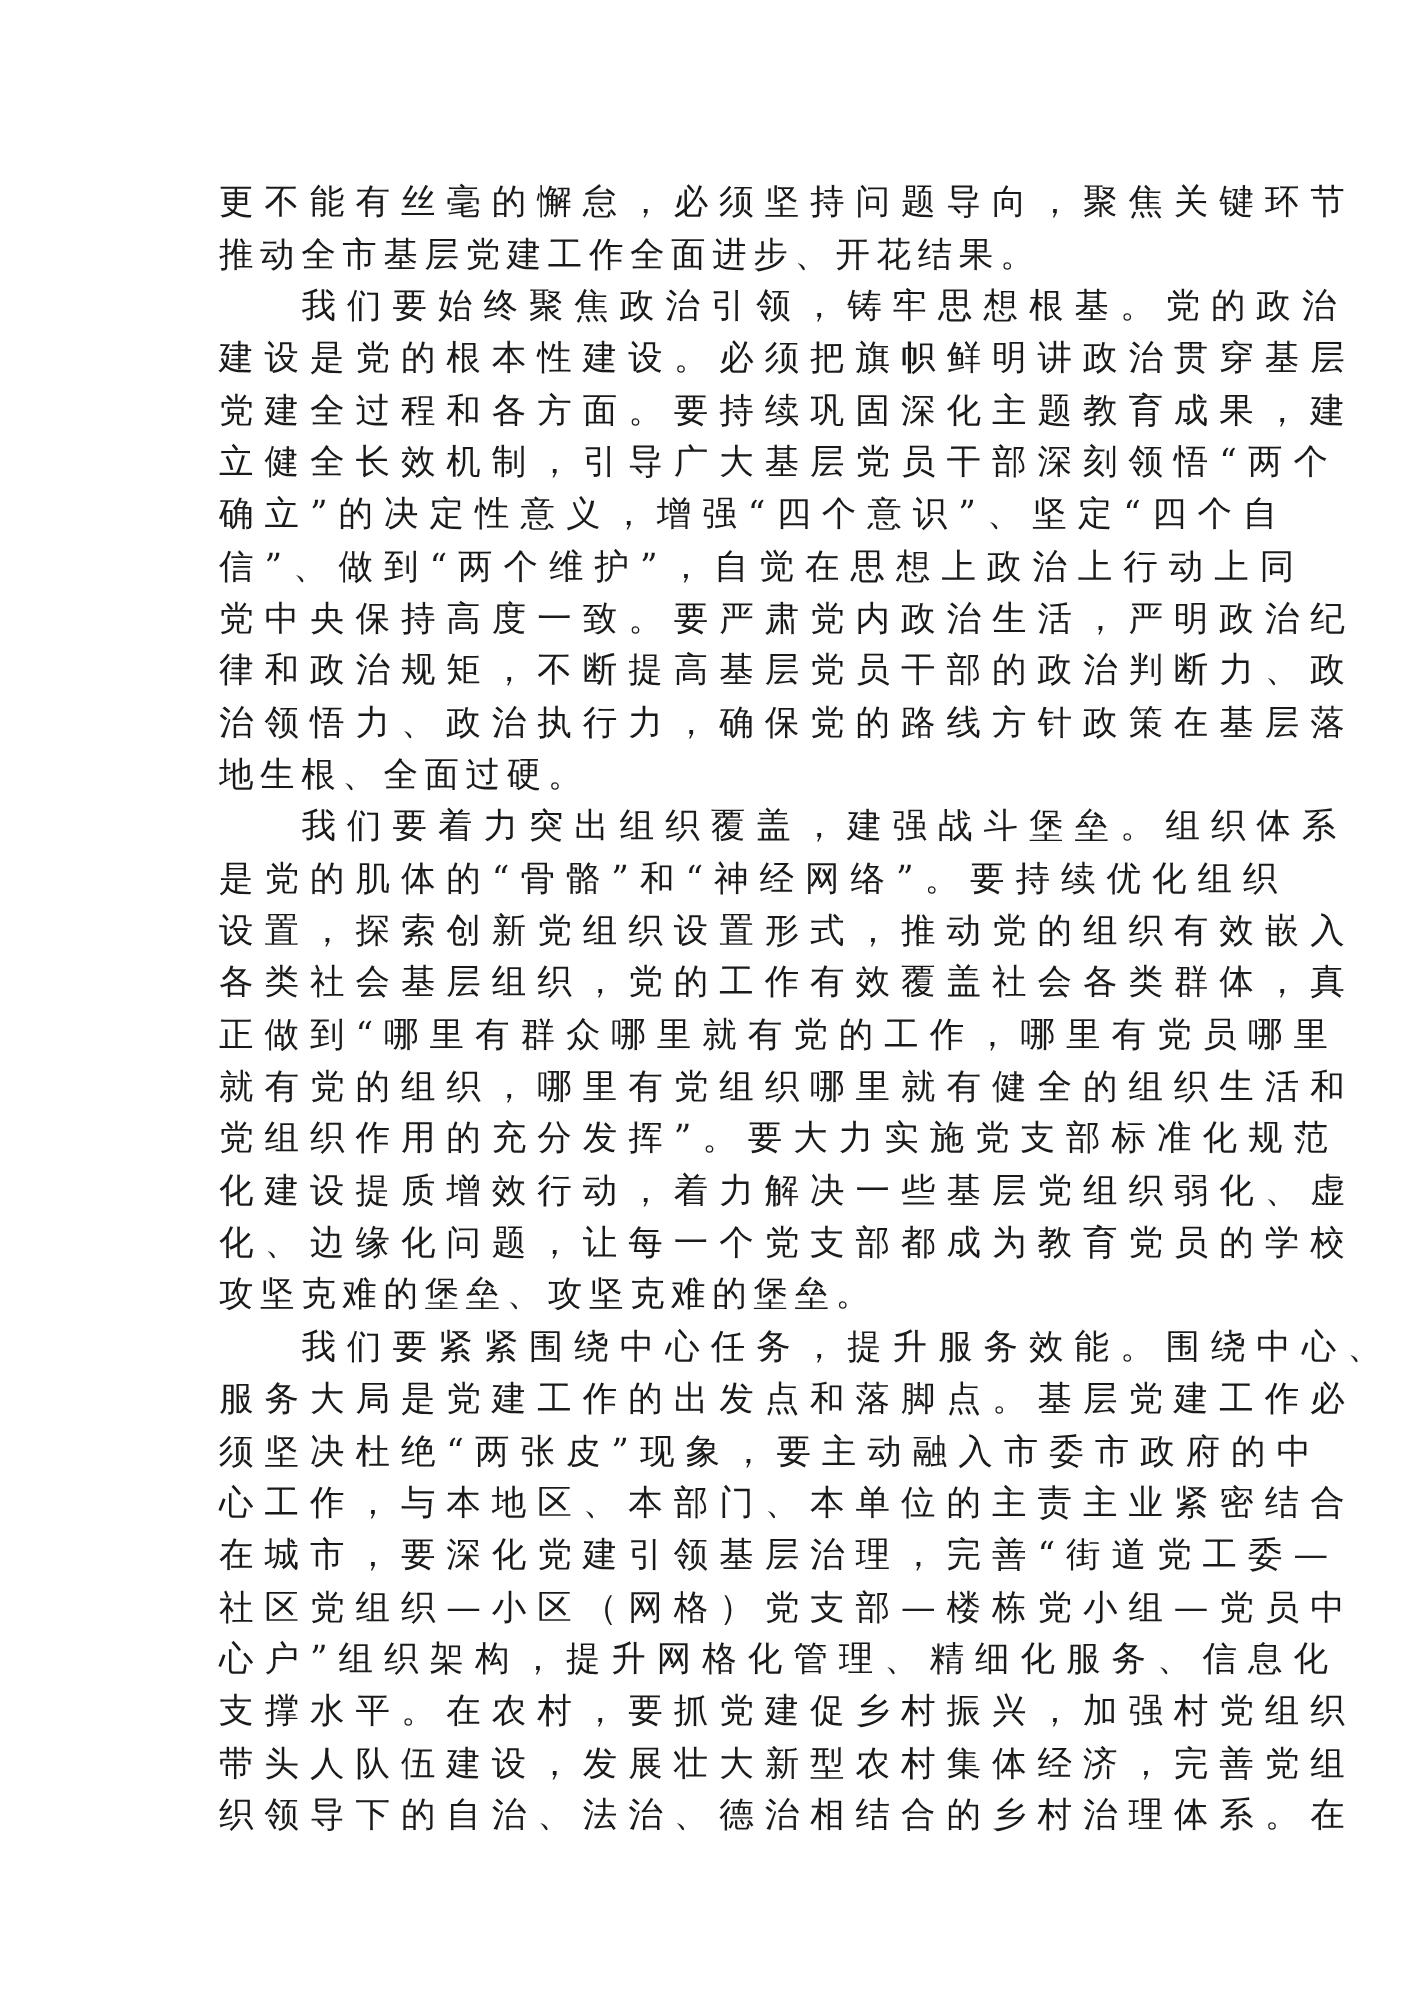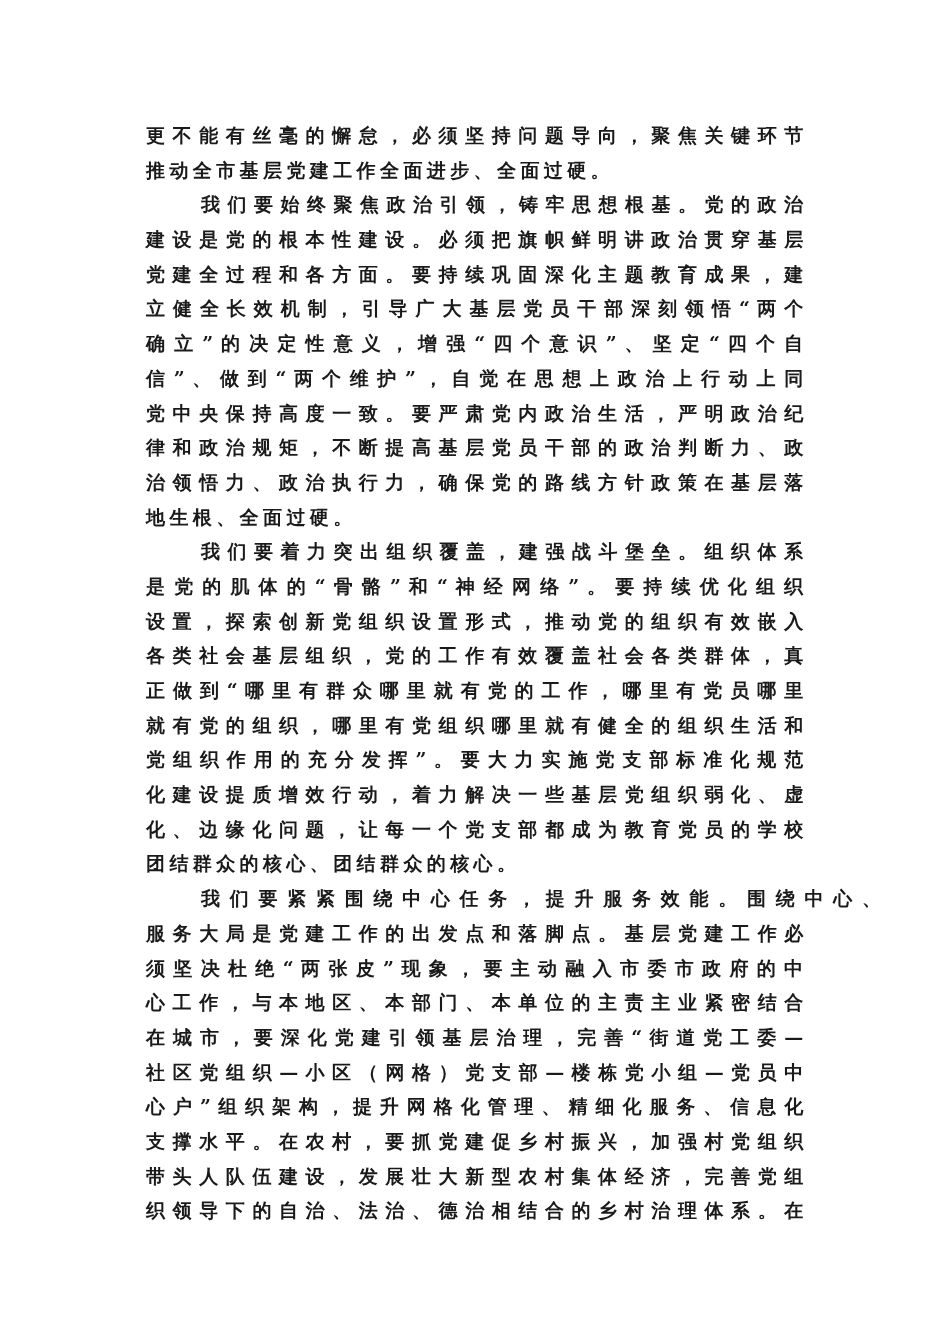--- a/index.html
+++ b/index.html
@@ -18,48 +18,47 @@
     .page {
       position: absolute;
       left: 146px;
       top: 118px;
       width: 657px;
     }
     .line {
       display: block;
       height: 34.7px;
       line-height: 34.7px;
-      font-size: 19px;
+      font-size: 23px;
       white-space: nowrap;
       overflow: visible;
       text-align: justify;
       text-align-last: justify;
       letter-spacing: 0;
-      font-weight: bold;
     }
     .line.last {
       text-align: left;
       text-align-last: left;
       letter-spacing: 4.4px;
     }
     .line.first {
       padding-left: 55px;
     }
     .line.overflow {
       width: 680px;
     }
   </style>
 </head>
 <body>
 
 <div class="page">
 
   <div>
     <span class="line" style="word-spacing: 0px;"><span>更</span> <span>不</span> <span>能</span> <span>有</span> <span>丝</span> <span>毫</span> <span>的</span> <span>懈</span> <span>怠</span> <span>，</span> <span>必</span> <span>须</span> <span>坚</span> <span>持</span> <span>问</span> <span>题</span> <span>导</span> <span>向</span> <span>，</span> <span>聚</span> <span>焦</span> <span>关</span> <span>键</span> <span>环</span> <span>节</span></span>
-    <span class="line last">推动全市基层党建工作全面进步、全面过硬。</span>
+    <span class="line last">推动全市基层党建工作全面进步、开花结果。</span>
   </div>
 
   <div>
     <span class="line first" style="word-spacing: 0px;"><span>我</span> <span>们</span> <span>要</span> <span>始</span> <span>终</span> <span>聚</span> <span>焦</span> <span>政</span> <span>治</span> <span>引</span> <span>领</span> <span>，</span> <span>铸</span> <span>牢</span> <span>思</span> <span>想</span> <span>根</span> <span>基</span> <span>。</span> <span> </span> <span>党</span> <span>的</span> <span>政</span> <span>治</span></span>
     <span class="line" style="word-spacing: 0px;"><span>建</span> <span>设</span> <span>是</span> <span>党</span> <span>的</span> <span>根</span> <span>本</span> <span>性</span> <span>建</span> <span>设</span> <span>。</span> <span>必</span> <span>须</span> <span>把</span> <span>旗</span> <span>帜</span> <span>鲜</span> <span>明</span> <span>讲</span> <span>政</span> <span>治</span> <span>贯</span> <span>穿</span> <span>基</span> <span>层</span></span>
     <span class="line" style="word-spacing: 0px;"><span>党</span> <span>建</span> <span>全</span> <span>过</span> <span>程</span> <span>和</span> <span>各</span> <span>方</span> <span>面</span> <span>。</span> <span>要</span> <span>持</span> <span>续</span> <span>巩</span> <span>固</span> <span>深</span> <span>化</span> <span>主</span> <span>题</span> <span>教</span> <span>育</span> <span>成</span> <span>果</span> <span>，</span> <span>建</span></span>
     <span class="line" style="word-spacing: 0px;"><span>立</span> <span>健</span> <span>全</span> <span>长</span> <span>效</span> <span>机</span> <span>制</span> <span>，</span> <span>引</span> <span>导</span> <span>广</span> <span>大</span> <span>基</span> <span>层</span> <span>党</span> <span>员</span> <span>干</span> <span>部</span> <span>深</span> <span>刻</span> <span>领</span> <span>悟</span> <span>“</span> <span>两</span> <span>个</span></span>
     <span class="line" style="word-spacing: 0px;"><span>确</span> <span>立</span> <span>”</span> <span>的</span> <span>决</span> <span>定</span> <span>性</span> <span>意</span> <span>义</span> <span>，</span> <span>增</span> <span>强</span> <span>“</span> <span>四</span> <span>个</span> <span>意</span> <span>识</span> <span>”</span> <span>、</span> <span>坚</span> <span>定</span> <span>“</span> <span>四</span> <span>个</span> <span>自</span></span>
     <span class="line" style="word-spacing: 0px;"><span>信</span> <span>”</span> <span>、</span> <span>做</span> <span>到</span> <span>“</span> <span>两</span> <span>个</span> <span>维</span> <span>护</span> <span>”</span> <span>，</span> <span>自</span> <span>觉</span> <span>在</span> <span>思</span> <span>想</span> <span>上</span> <span>政</span> <span>治</span> <span>上</span> <span>行</span> <span>动</span> <span>上</span> <span>同</span></span>
     <span class="line" style="word-spacing: 0px;"><span>党</span> <span>中</span> <span>央</span> <span>保</span> <span>持</span> <span>高</span> <span>度</span> <span>一</span> <span>致</span> <span>。</span> <span>要</span> <span>严</span> <span>肃</span> <span>党</span> <span>内</span> <span>政</span> <span>治</span> <span>生</span> <span>活</span> <span>，</span> <span>严</span> <span>明</span> <span>政</span> <span>治</span> <span>纪</span></span>
@@ -71,21 +70,21 @@
   <div>
     <span class="line first" style="word-spacing: 0px;"><span>我</span> <span>们</span> <span>要</span> <span>着</span> <span>力</span> <span>突</span> <span>出</span> <span>组</span> <span>织</span> <span>覆</span> <span>盖</span> <span>，</span> <span>建</span> <span>强</span> <span>战</span> <span>斗</span> <span>堡</span> <span>垒</span> <span>。</span> <span> </span> <span>组</span> <span>织</span> <span>体</span> <span>系</span></span>
     <span class="line" style="word-spacing: 0px;"><span>是</span> <span>党</span> <span>的</span> <span>肌</span> <span>体</span> <span>的</span> <span>“</span> <span>骨</span> <span>骼</span> <span>”</span> <span>和</span> <span>“</span> <span>神</span> <span>经</span> <span>网</span> <span>络</span> <span>”</span> <span>。</span> <span>要</span> <span>持</span> <span>续</span> <span>优</span> <span>化</span> <span>组</span> <span>织</span></span>
     <span class="line" style="word-spacing: 0px;"><span>设</span> <span>置</span> <span>，</span> <span>探</span> <span>索</span> <span>创</span> <span>新</span> <span>党</span> <span>组</span> <span>织</span> <span>设</span> <span>置</span> <span>形</span> <span>式</span> <span>，</span> <span>推</span> <span>动</span> <span>党</span> <span>的</span> <span>组</span> <span>织</span> <span>有</span> <span>效</span> <span>嵌</span> <span>入</span></span>
     <span class="line" style="word-spacing: 0px;"><span>各</span> <span>类</span> <span>社</span> <span>会</span> <span>基</span> <span>层</span> <span>组</span> <span>织</span> <span>，</span> <span>党</span> <span>的</span> <span>工</span> <span>作</span> <span>有</span> <span>效</span> <span>覆</span> <span>盖</span> <span>社</span> <span>会</span> <span>各</span> <span>类</span> <span>群</span> <span>体</span> <span>，</span> <span>真</span></span>
     <span class="line" style="word-spacing: 0px;"><span>正</span> <span>做</span> <span>到</span> <span>“</span> <span>哪</span> <span>里</span> <span>有</span> <span>群</span> <span>众</span> <span>哪</span> <span>里</span> <span>就</span> <span>有</span> <span>党</span> <span>的</span> <span>工</span> <span>作</span> <span>，</span> <span>哪</span> <span>里</span> <span>有</span> <span>党</span> <span>员</span> <span>哪</span> <span>里</span></span>
     <span class="line" style="word-spacing: 0px;"><span>就</span> <span>有</span> <span>党</span> <span>的</span> <span>组</span> <span>织</span> <span>，</span> <span>哪</span> <span>里</span> <span>有</span> <span>党</span> <span>组</span> <span>织</span> <span>哪</span> <span>里</span> <span>就</span> <span>有</span> <span>健</span> <span>全</span> <span>的</span> <span>组</span> <span>织</span> <span>生</span> <span>活</span> <span>和</span></span>
     <span class="line" style="word-spacing: 0px;"><span>党</span> <span>组</span> <span>织</span> <span>作</span> <span>用</span> <span>的</span> <span>充</span> <span>分</span> <span>发</span> <span>挥</span> <span>”</span> <span>。</span> <span>要</span> <span>大</span> <span>力</span> <span>实</span> <span>施</span> <span>党</span> <span>支</span> <span>部</span> <span>标</span> <span>准</span> <span>化</span> <span>规</span> <span>范</span></span>
     <span class="line" style="word-spacing: 0px;"><span>化</span> <span>建</span> <span>设</span> <span>提</span> <span>质</span> <span>增</span> <span>效</span> <span>行</span> <span>动</span> <span>，</span> <span>着</span> <span>力</span> <span>解</span> <span>决</span> <span>一</span> <span>些</span> <span>基</span> <span>层</span> <span>党</span> <span>组</span> <span>织</span> <span>弱</span> <span>化</span> <span>、</span> <span>虚</span></span>
     <span class="line" style="word-spacing: 0px;"><span>化</span> <span>、</span> <span>边</span> <span>缘</span> <span>化</span> <span>问</span> <span>题</span> <span>，</span> <span>让</span> <span>每</span> <span>一</span> <span>个</span> <span>党</span> <span>支</span> <span>部</span> <span>都</span> <span>成</span> <span>为</span> <span>教</span> <span>育</span> <span>党</span> <span>员</span> <span>的</span> <span>学</span> <span>校</span></span>
-    <span class="line last">团结群众的核心、团结群众的核心。</span>
+    <span class="line last">攻坚克难的堡垒、攻坚克难的堡垒。</span>
   </div>
 
   <div>
     <span class="line first overflow" style="word-spacing: 0px;"><span>我</span> <span>们</span> <span>要</span> <span>紧</span> <span>紧</span> <span>围</span> <span>绕</span> <span>中</span> <span>心</span> <span>任</span> <span>务</span> <span>，</span> <span>提</span> <span>升</span> <span>服</span> <span>务</span> <span>效</span> <span>能</span> <span>。</span> <span> </span> <span>围</span> <span>绕</span> <span>中</span> <span>心</span> <span>、</span></span>
     <span class="line" style="word-spacing: 0px;"><span>服</span> <span>务</span> <span>大</span> <span>局</span> <span>是</span> <span>党</span> <span>建</span> <span>工</span> <span>作</span> <span>的</span> <span>出</span> <span>发</span> <span>点</span> <span>和</span> <span>落</span> <span>脚</span> <span>点</span> <span>。</span> <span>基</span> <span>层</span> <span>党</span> <span>建</span> <span>工</span> <span>作</span> <span>必</span></span>
     <span class="line" style="word-spacing: 0px;"><span>须</span> <span>坚</span> <span>决</span> <span>杜</span> <span>绝</span> <span>“</span> <span>两</span> <span>张</span> <span>皮</span> <span>”</span> <span>现</span> <span>象</span> <span>，</span> <span>要</span> <span>主</span> <span>动</span> <span>融</span> <span>入</span> <span>市</span> <span>委</span> <span>市</span> <span>政</span> <span>府</span> <span>的</span> <span>中</span></span>
     <span class="line" style="word-spacing: 0px;"><span>心</span> <span>工</span> <span>作</span> <span>，</span> <span>与</span> <span>本</span> <span>地</span> <span>区</span> <span>、</span> <span>本</span> <span>部</span> <span>门</span> <span>、</span> <span>本</span> <span>单</span> <span>位</span> <span>的</span> <span>主</span> <span>责</span> <span>主</span> <span>业</span> <span>紧</span> <span>密</span> <span>结</span> <span>合</span></span>
     <span class="line" style="word-spacing: 0px;"><span>在</span> <span>城</span> <span>市</span> <span>，</span> <span>要</span> <span>深</span> <span>化</span> <span>党</span> <span>建</span> <span>引</span> <span>领</span> <span>基</span> <span>层</span> <span>治</span> <span>理</span> <span>，</span> <span>完</span> <span>善</span> <span>“</span> <span>街</span> <span>道</span> <span>党</span> <span>工</span> <span>委</span> <span>—</span></span>
     <span class="line" style="word-spacing: 0px;"><span>社</span> <span>区</span> <span>党</span> <span>组</span> <span>织</span> <span>—</span> <span>小</span> <span>区</span> <span>（</span> <span>网</span> <span>格</span> <span>）</span> <span>党</span> <span>支</span> <span>部</span> <span>—</span> <span>楼</span> <span>栋</span> <span>党</span> <span>小</span> <span>组</span> <span>—</span> <span>党</span> <span>员</span> <span>中</span></span>
     <span class="line" style="word-spacing: 0px;"><span>心</span> <span>户</span> <span>”</span> <span>组</span> <span>织</span> <span>架</span> <span>构</span> <span>，</span> <span>提</span> <span>升</span> <span>网</span> <span>格</span> <span>化</span> <span>管</span> <span>理</span> <span>、</span> <span>精</span> <span>细</span> <span>化</span> <span>服</span> <span>务</span> <span>、</span> <span>信</span> <span>息</span> <span>化</span></span>

